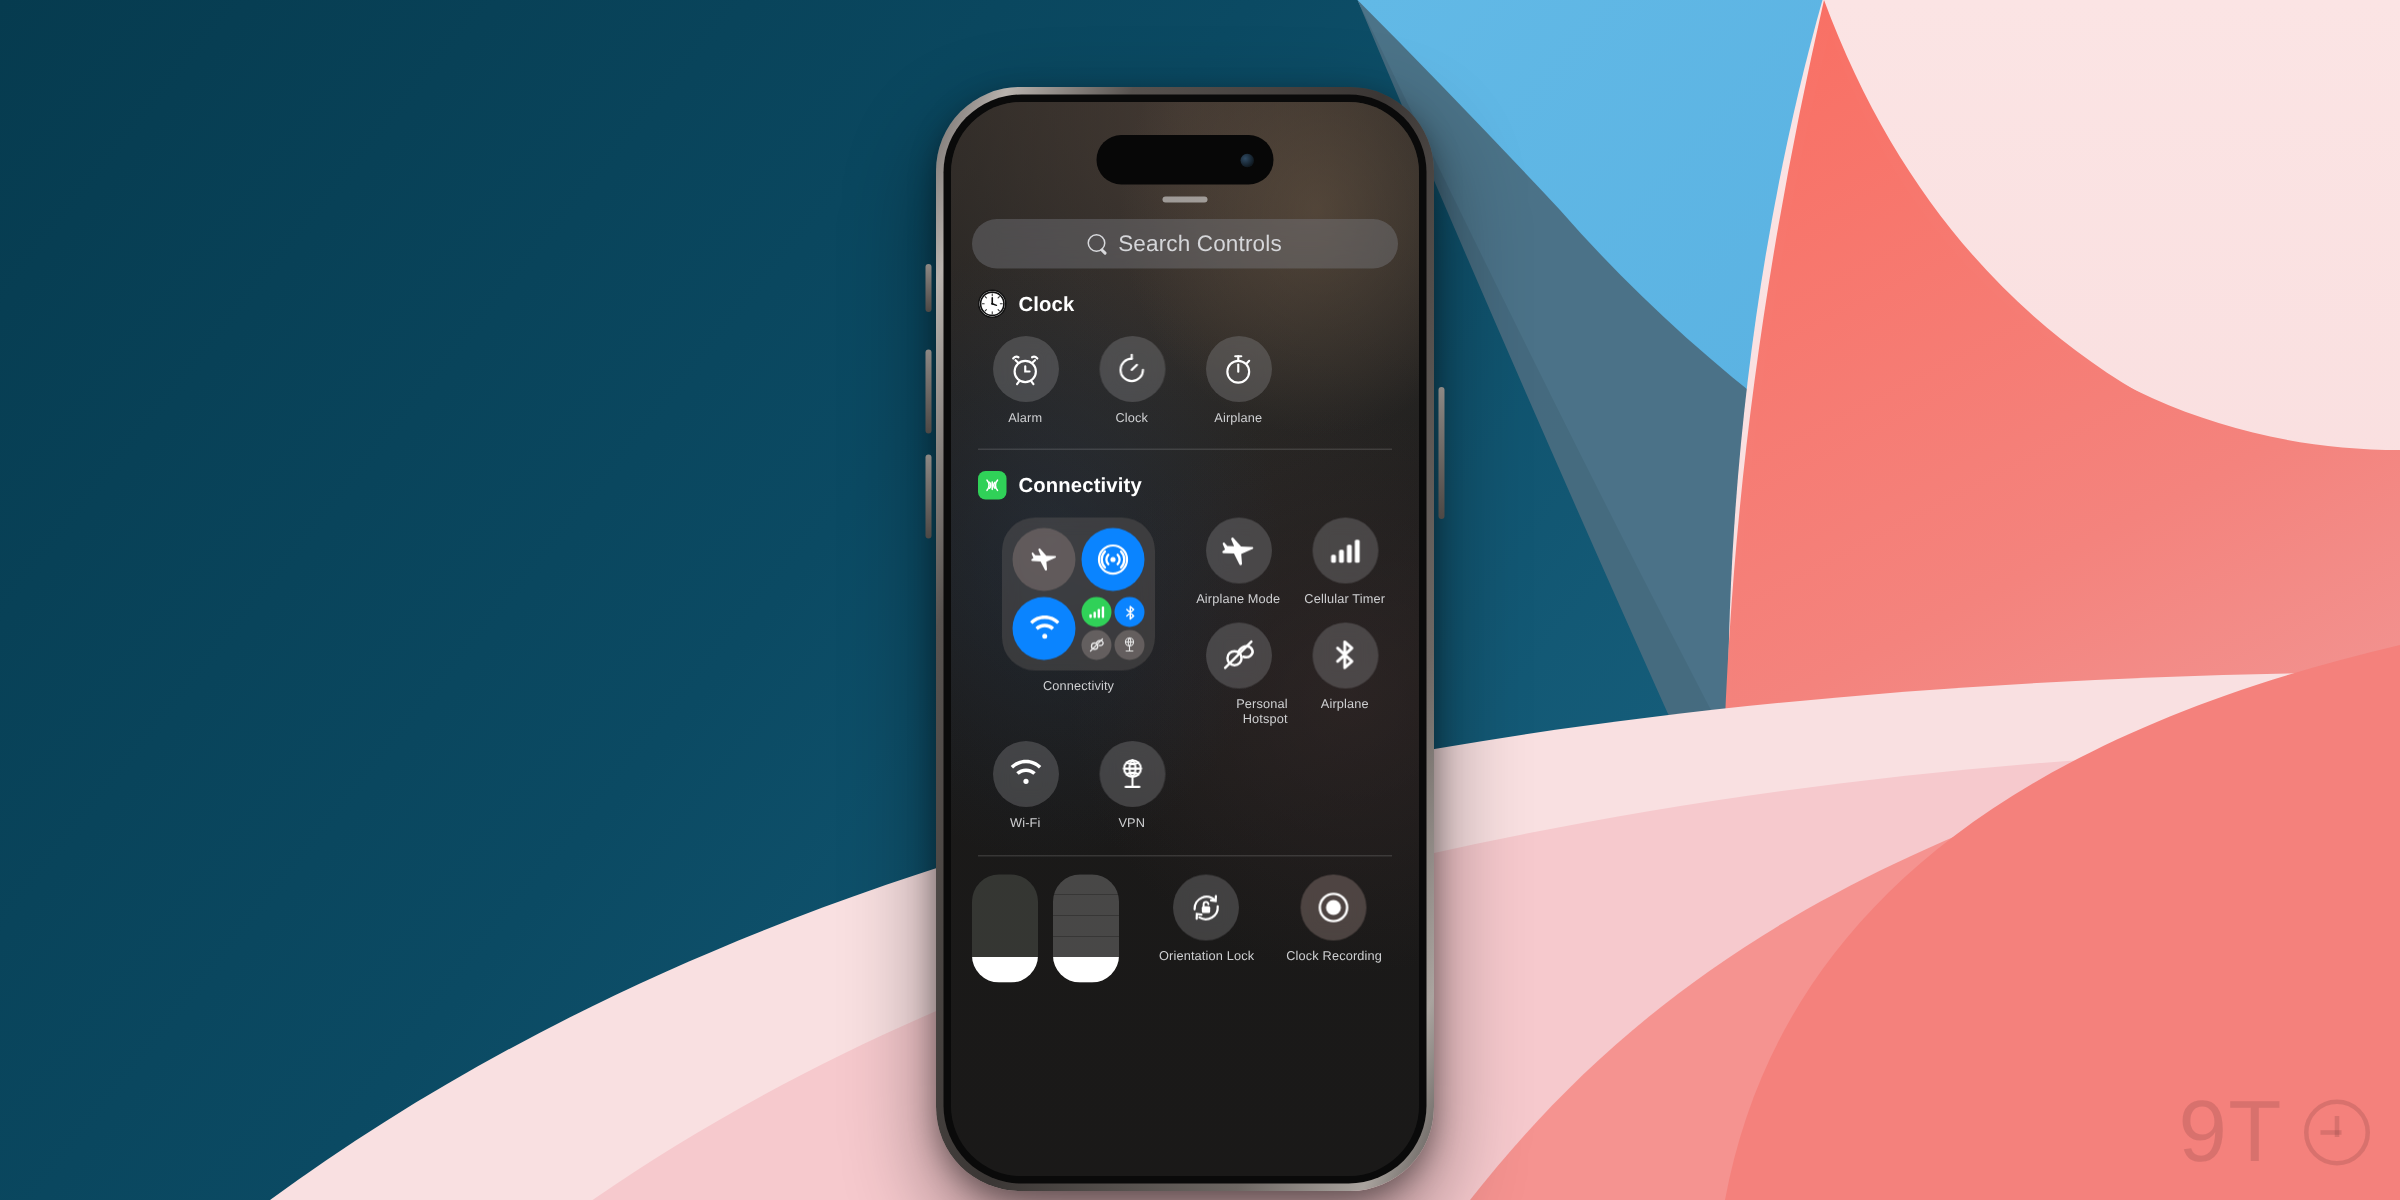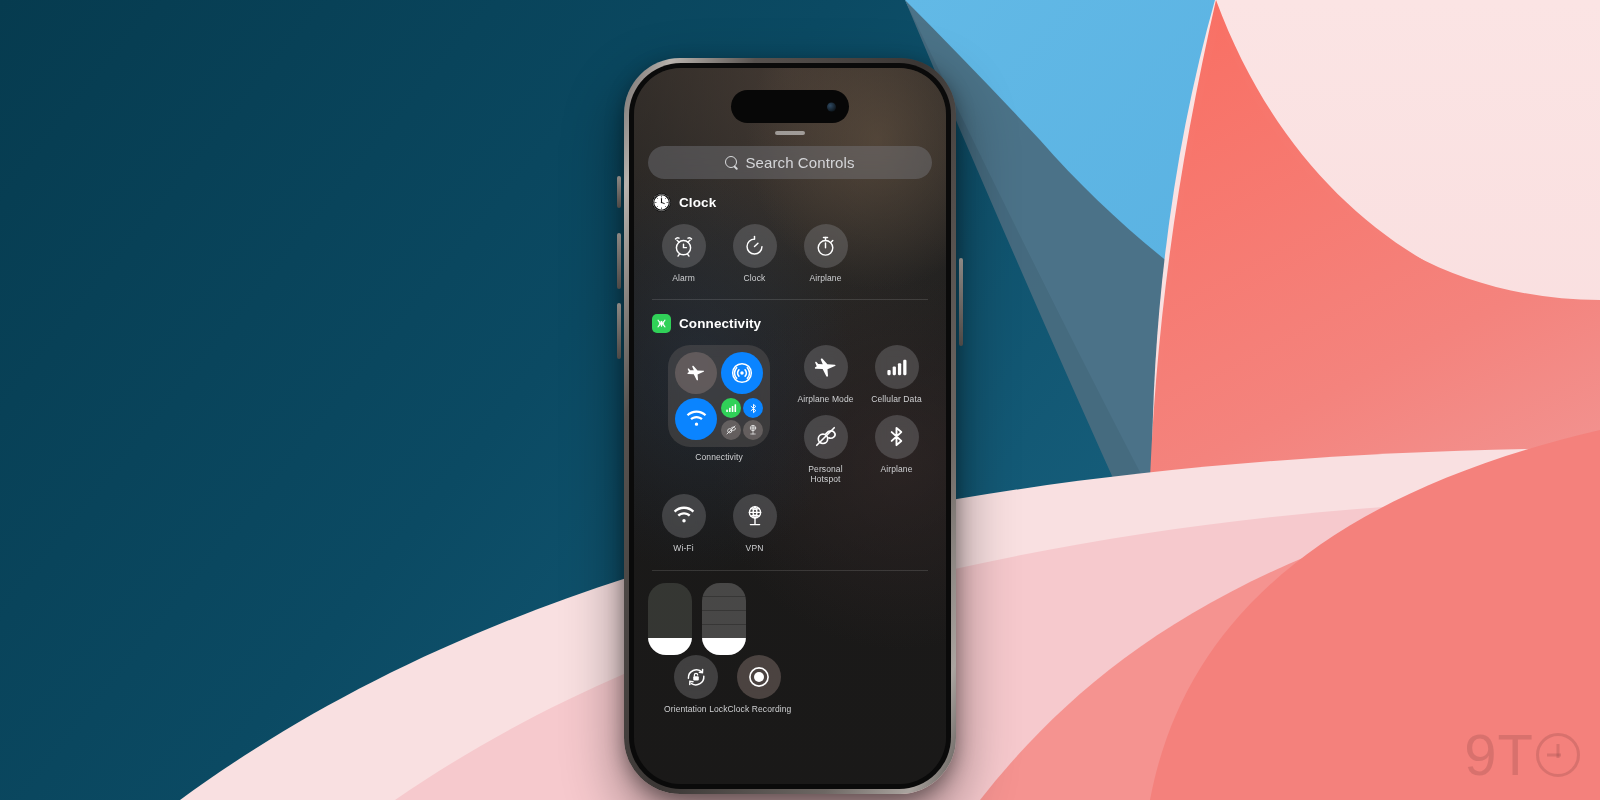--- a/index.html
+++ b/index.html
@@ -13,21 +13,21 @@
   
   #bg{ position:absolute; inset:0; overflow:hidden; }
   #bg svg{ position:absolute; inset:0; width:1600px; height:800px; display:block; }
 
   
   #watermark{
     position:absolute; right:18px; bottom:12px;
     font-size:58px; letter-spacing:1px;
     color:rgba(120,60,60,0.22);
     font-weight:300;
-    display:flex; align-items:center; gap:0px;
+    display:flex; align-items:center; gap:12px;
     user-select:none;
   }
   #watermark .wm-clock{
     display:inline-block; width:44px; height:44px;
     border:3px solid rgba(120,60,60,0.22);
     border-radius:50%; position:relative; margin:0 2px;
     vertical-align:middle;
   }
   #watermark .wm-clock::before{
     content:""; position:absolute; left:50%; top:8px;
@@ -162,21 +162,21 @@
     width:44px; height:44px; border-radius:50%;
     background:rgba(140,140,145,0.34);
     display:flex; align-items:center; justify-content:center;
     backdrop-filter:blur(6px);
   }
   .knob.warm{ background:rgba(150,130,126,0.40); }
 
   .lbl{
     margin-top:5px;
     font-size:8.5px; line-height:1.22;
-    color:#cfd0d2; text-align:center;
+    color:#cfd0d2; text-align:right;
     letter-spacing:.1px;
     max-width:66px;
   }
 
   
   .group-module{
     width:102px; height:102px;
     border-radius:22px;
     background:rgba(120,112,110,0.30);
     padding:7px;
@@ -472,21 +472,21 @@
 
           <div class="cell">
             <div class="knob">
               <svg width="23" height="23" viewBox="0 0 24 24" fill="#fff">
                 <rect x="2.5" y="14.5" width="3.4" height="5.5" rx="1.1"></rect>
                 <rect x="8" y="11" width="3.4" height="9" rx="1.1"></rect>
                 <rect x="13.5" y="7.5" width="3.4" height="12.5" rx="1.1"></rect>
                 <rect x="19" y="4" width="3.4" height="16" rx="1.1"></rect>
               </svg>
             </div>
-            <div class="lbl">Cellular Data</div>
+            <div class="lbl">Cellular Timer</div>
           </div>
 
           <div class="cell">
             <div class="knob">
               <svg width="25" height="25" viewBox="0 0 24 24" fill="none" stroke="#fff" stroke-width="1.6" stroke-linecap="round">
                 <ellipse cx="9.6" cy="14.2" rx="4.5" ry="4.5"></ellipse>
                 <path d="M12.4 9.4 C15.6 5.3 19.8 6.2 21 9 C22.1 11.7 18.8 14.6 15.2 13.3"></path>
                 <line x1="3.6" y1="20.4" x2="20.4" y2="3.6"></line>
               </svg>
             </div>
@@ -527,21 +527,21 @@
             </div>
             <div class="lbl">VPN</div>
           </div>
           <div class="cell"></div>
           <div class="cell"></div>
         </div>
 
         <div class="divider"></div>
 
 
-        <div style="display:flex; align-items:flex-start; margin-top:12px;flex-direction:column;">
+        <div style="display:flex; align-items:flex-start; margin-top:12px;">
           <div class="slider-row" style="margin-top:0;">
             <div class="slider">
               <div class="fill" style="height:24%"></div>
             </div>
             <div class="slider striped">
               <div class="fill" style="height:24%; z-index:2"></div>
             </div>
           </div>
 
           <div style="display:flex; gap:0; margin-left:16px; flex:1; justify-content:space-around;">

